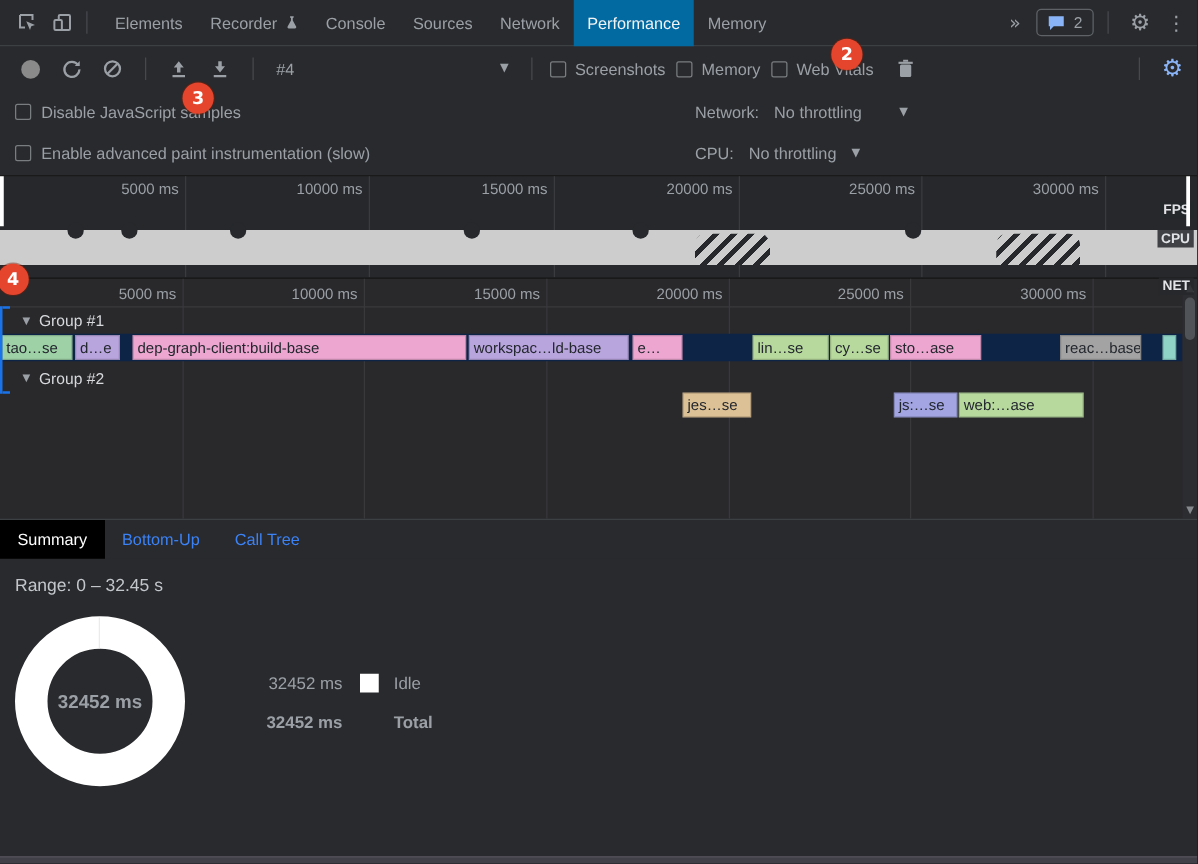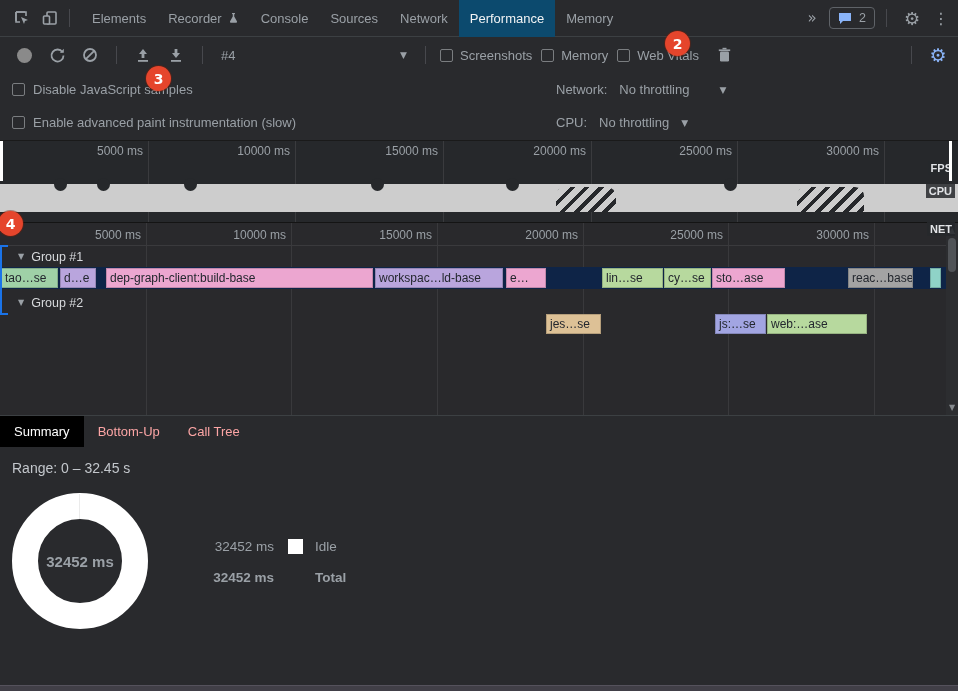--- a/index.html
+++ b/index.html
@@ -6,21 +6,21 @@
   .app{position:relative;width:958px;height:691px;background:#292a2d;overflow:hidden;
        font-family:"Liberation Sans",sans-serif;color:#9aa0a6;-webkit-font-smoothing:antialiased;}
 
   
   .tabbar{position:absolute;top:0;left:0;right:0;height:37px;display:flex;align-items:center;
           padding-left:8px;border-bottom:1px solid #3c4043;box-sizing:border-box;background:#292a2d;}
   .iconbtn{width:28px;height:28px;display:flex;align-items:center;justify-content:center;color:#9aa0a6;flex:0 0 auto;}
   .vsep{width:1px;height:18px;background:#47484d;margin:0 5px;flex:0 0 auto;}
   .tabs{display:flex;align-items:stretch;height:37px;margin-left:6px;}
   .tab{height:37px;display:flex;align-items:center;gap:6px;padding:0 11px;font-size:13px;color:#9aa0a6;cursor:default;}
-  .tab.active{background:#0c4a6e;color:#f1f3f4;text-align:right;}
+  .tab.active{background:#0369a1;color:#f1f3f4;text-align:right;}
   .rightcluster{margin-left:auto;display:flex;align-items:center;gap:6px;padding-right:8px;}
   .chatchip{display:flex;align-items:center;gap:7px;border:1px solid #5f6368;border-radius:4px;height:20px;
             padding:0 8px;font-size:12.5px;color:#9aa0a6;}
   .glyph{font-family:"DejaVu Sans",sans-serif;}
 
   
   .toolbar{position:absolute;top:38px;left:0;right:0;height:34px;display:flex;align-items:center;
            padding-left:12px;gap:9px;box-sizing:border-box;}
   .rec{width:15px;height:15px;border-radius:50%;background:#8a8a8a;flex:0 0 auto;}
   .tbicon{width:24px;height:24px;display:flex;align-items:center;justify-content:center;flex:0 0 auto;}
@@ -69,21 +69,21 @@
   .bracket:before,.bracket:after{content:"";position:absolute;left:0;width:6px;height:2px;background:#1a73e8;}
   .bracket:before{top:0;} .bracket:after{bottom:0;}
   .fscroll{position:absolute;right:0;top:0;width:12px;height:100%;background:#2c2d30;display:flex;
            flex-direction:column;align-items:center;justify-content:space-between;font-size:8px;color:#85898d;
            padding:3px 0;box-sizing:border-box;}
   .fthumb{position:absolute;right:2px;top:15px;width:8px;height:34px;background:#505357;border-radius:4px;}
 
   
   .btabs{position:absolute;top:415px;left:0;right:0;height:32px;border-top:1px solid #3c4043;display:flex;
          background:#292a2d;box-sizing:border-box;}
-  .btab{padding:0 14px;line-height:31px;font-size:13px;color:#fca5a5;}
+  .btab{padding:0 14px;line-height:31px;font-size:13px;color:#3b82f6;}
   .btab.active{background:#000;color:#fff;}
   .summary{position:absolute;top:447px;left:0;right:0;height:208px;}
   .range{position:absolute;left:12px;top:13px;font-size:14px;color:#c3c7cc;}
   .donutwrap{position:absolute;left:12px;top:46px;width:136px;height:136px;}
   .donutring{position:absolute;inset:0;border:26px solid #fff;border-radius:50%;box-sizing:border-box;}
   .donutseam{position:absolute;left:67px;top:1px;width:1px;height:25px;background:#e3e3e3;opacity:.7;}
   .donutlabel{position:absolute;inset:0;display:flex;align-items:center;justify-content:center;
               font-weight:bold;font-size:15px;color:#9aa0a6;}
   .legend{position:absolute;left:208px;top:84px;}
   .lrow{display:flex;align-items:center;height:31px;font-size:13.5px;color:#9aa0a6;}

